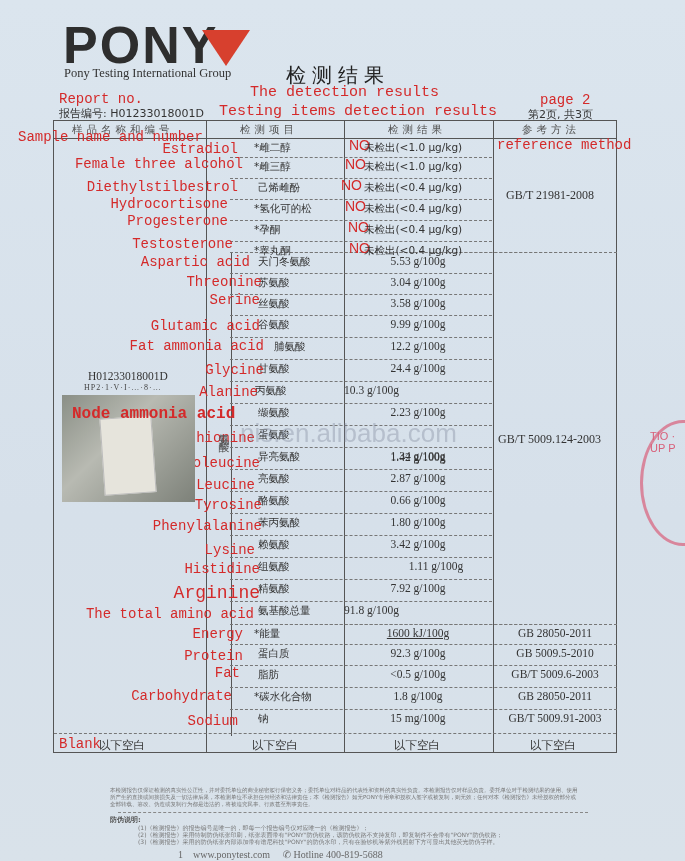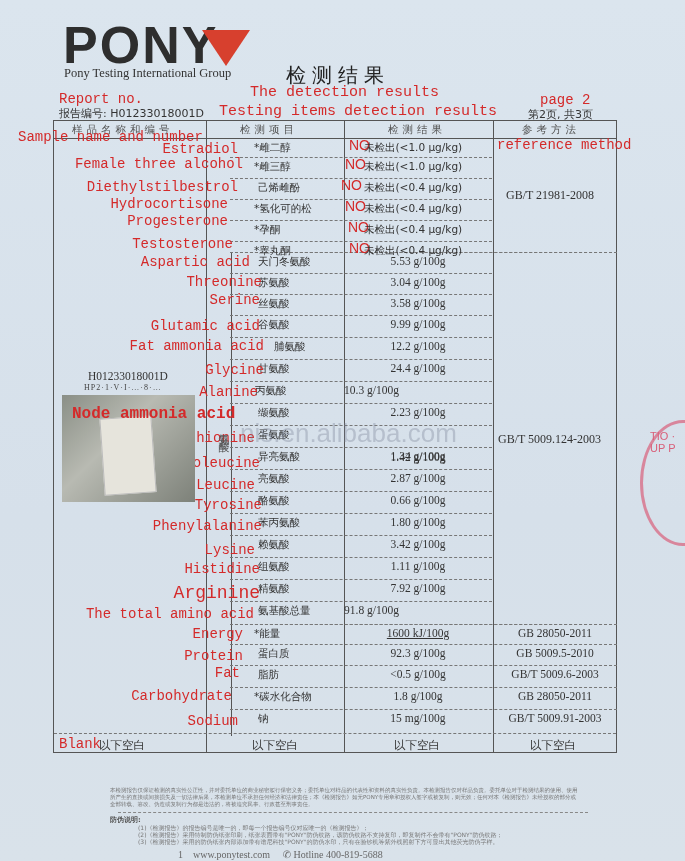--- a/index.html
+++ b/index.html
@@ -203,21 +203,21 @@
     <div class="abs hdash" style="top: 557px; left: 230px; width: 262px;"></div>
     <div>
       <div class="abs zh cell" style="left: 258px; top: 538px; font-size: 10.5px;">赖氨酸</div>
       <div class="abs red" style="font-size: 14px; top: 542px; right: 430px;">Lysine</div>
       <div class="abs cell" style="top: 538px; left: 344px; width: 148px; text-align: center;">3.42 g/100g</div>
     </div>
     <div class="abs hdash" style="top: 579px; left: 230px; width: 262px;"></div>
     <div>
       <div class="abs zh cell" style="left: 258px; top: 560px; font-size: 10.5px;">组氨酸</div>
       <div class="abs red" style="font-size: 14px; top: 561px; right: 425px;">Histidine</div>
-      <div class="abs cell" style="top: 560px; left: 344px; width: 148px; text-align: center;">1.11 g/100g</div>
+      <div class="abs cell" style="top: 560px; left: 344px; width: 148px; text-align: center; padding-left: 18px;">1.11 g/100g</div>
     </div>
     <div class="abs hdash" style="top: 601px; left: 230px; width: 262px;"></div>
     <div>
       <div class="abs zh cell" style="left: 258px; top: 582px; font-size: 10.5px;">精氨酸</div>
       <div class="abs red" style="font-size: 18px; top: 583px; right: 425px;">Arginine</div>
       <div class="abs cell" style="top: 582px; left: 344px; width: 148px; text-align: center;">7.92 g/100g</div>
     </div>
     <div class="abs hdash" style="top: 624px; left: 230px; width: 387px;"></div>
     <div class="abs hdash" style="top: 624px; left: 230px; width: 387px;"></div>
     <div>

